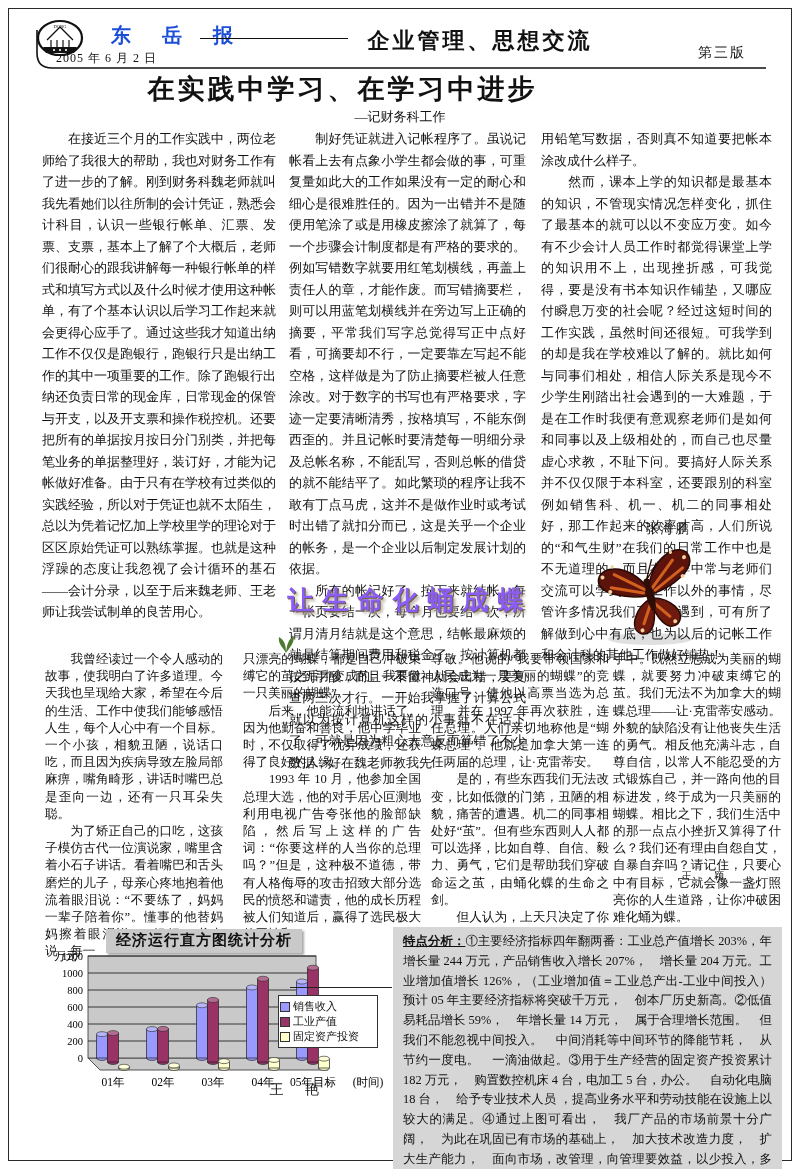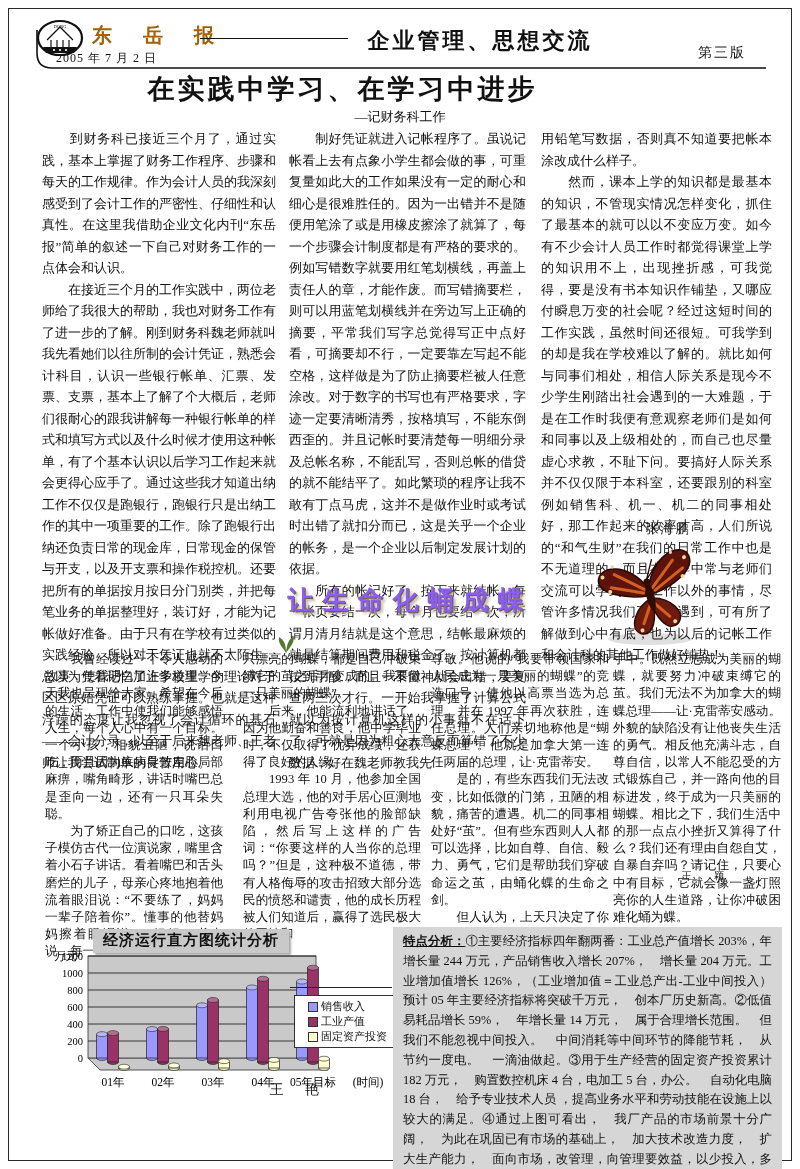--- a/index.html
+++ b/index.html
@@ -1,21 +1,21 @@
 <!DOCTYPE html>
 <html><head>
 <meta charset="utf-8">
 <style>
   html,body{margin:0;padding:0;background:#9a9a9a;}
   #page{position:relative;width:800px;height:1169px;margin:0 auto;background:#ffffff;
         font-family:"Liberation Serif","DejaVu Serif",serif;color:#111;overflow:hidden;}
   .abs{position:absolute;}
   .frame{left:8px;top:8px;width:782px;height:1151px;border:1px solid #2a2a2a;}
   
-  .masthead{left:92px;top:22px;font-size:20px;font-weight:bold;color:#a16207;letter-spacing:13px;white-space:nowrap;}
+  .masthead{left:111px;top:22px;font-size:20px;font-weight:bold;color:#1d4ed8;letter-spacing:13px;white-space:nowrap;}
   .mast-dash{left:200px;top:38px;width:148px;height:1px;background:#111;}
   .date{left:56px;top:50px;font-size:12px;letter-spacing:1px;}
   .section-title{left:0;top:26px;width:960px;text-align:center;font-size:22px;font-weight:600;letter-spacing:3px;}
   .edition{left:698px;top:44px;font-size:14px;letter-spacing:2px;}
   
   .a1-title{left:0;top:71px;width:685px;text-align:center;font-family:"Liberation Sans","DejaVu Sans",sans-serif;
             font-weight:bold;font-size:27px;letter-spacing:3px;}
   .a1-sub{left:0;top:108px;width:800px;text-align:center;font-size:13px;}
   .col{position:absolute;text-align:justify;}
   .col p.para{margin:0;}
@@ -28,24 +28,24 @@
   .a2-title{left:220px;top:583px;width:380px;text-align:center;font-size:26px;font-weight:bold;
             color:#8b5cf6;letter-spacing:9px;white-space:nowrap;
             text-shadow:1px 1px 0 #6f5f40, 3px 3px 3px #b9b2a4;}
   .a2col{font-size:12.6px;line-height:17.2px;}
   #a2c1{left:45px;top:651px;width:178px;}
   #a2c2{left:243px;top:651px;width:178px;}
   #a2c3{left:431px;top:651px;width:178px;}
   #a2c4{left:613px;top:651px;width:168px;}
   .a2-sign{left:648px;top:869px;width:120px;text-align:center;font-size:10px;letter-spacing:10px;}
   
-  .chart-title{left:93px;top:929px;background:#c9c9c9;padding:2px 10px 3px 10px;font-weight:bold;
+  .chart-title{left:106px;top:929px;background:#c9c9c9;padding:2px 10px 3px 10px;font-weight:bold;
                font-size:15px;letter-spacing:1px;box-shadow:2px 2px 2px #aaa;}
   .chart-wrap{left:52px;top:948px;width:340px;height:162px;}
-  .legend{left:294px;top:995px;width:96px;background:#fff;border:1px solid #333;padding:3px 13px;
+  .legend{left:278px;top:995px;width:96px;background:#fff;border:1px solid #333;padding:3px 1px;
           font-size:11px;line-height:15px;}
   .lg-item{display:flex;align-items:center;white-space:nowrap;overflow:hidden;}
   .lg-item .sw{display:inline-block;width:8px;height:8px;border:1px solid #333;margin-right:3px;flex:0 0 auto;}
   .rule-sm{left:290px;top:987px;width:102px;height:1px;background:#222;}
   .chart-sign{left:198px;top:1081px;width:130px;text-align:right;font-size:14px;letter-spacing:9px;}
   
   .analysis{left:393px;top:927px;width:369px;background:#d6d6d6;padding:5px 10px 8px 10px;
             font-size:12.4px;line-height:19.8px;text-align:justify;}
   .analysis .lead{font-weight:bold;font-family:"Liberation Sans","DejaVu Sans",sans-serif;text-decoration:underline;}
   svg text{font-family:"Liberation Serif","DejaVu Serif",serif;}
@@ -64,31 +64,30 @@
     <line x1="23" y1="22" x2="23" y2="29" stroke="#111" stroke-width="1.2"></line>
     <line x1="29" y1="22" x2="29" y2="29" stroke="#111" stroke-width="1.2"></line>
     <line x1="35" y1="22" x2="35" y2="29" stroke="#111" stroke-width="1.2"></line>
     <path d="M 9 29 H 43 L 40 35 H 12 Z" fill="#111"></path>
     <circle cx="20" cy="32" r="1.1" fill="#fff"></circle>
       <circle cx="26" cy="32" r="1.1" fill="#fff"></circle>
       <circle cx="32" cy="32" r="1.1" fill="#fff"></circle>
   </svg>
   <div class="abs masthead">东 岳 报</div>
   <div class="abs mast-dash"></div>
-  <div class="abs date">2005 年 7 月 2 日</div>
+  <div class="abs date">2005 年 6 月 2 日</div>
   <div class="abs section-title">企业管理、思想交流</div>
   <div class="abs edition">第三版</div>
   <svg class="abs" style="left:0;top:0;" width="800" height="80">
     <path d="M 766 68 H 52 Q 37 68 37 53 V 30" fill="none" stroke="#111" stroke-width="1.6"></path>
   </svg>
 
   <div class="abs a1-title">在实践中学习、在学习中进步</div>
   <div class="abs a1-sub">—记财务科工作</div>
   <div id="a1c1" class="col a1col">
-      <p class="para">　　到财务科已接近三个月了，通过实践，基本上掌握了财务工作程序、步骤和每天的工作规律。作为会计人员的我深刻感受到了会计工作的严密性、仔细性和认真性。在这里我借助企业文化内刊“东岳报”简单的叙述一下自己对财务工作的一点体会和认识。</p>
       <p class="para">　　在接近三个月的工作实践中，两位老师给了我很大的帮助，我也对财务工作有了进一步的了解。刚到财务科魏老师就叫我先看她们以往所制的会计凭证，熟悉会计科目，认识一些银行帐单、汇票、发票、支票，基本上了解了个大概后，老师们很耐心的跟我讲解每一种银行帐单的样式和填写方式以及什么时候才使用这种帐单，有了个基本认识以后学习工作起来就会更得心应手了。通过这些我才知道出纳工作不仅仅是跑银行，跑银行只是出纳工作的其中一项重要的工作。除了跑银行出纳还负责日常的现金库，日常现金的保管与开支，以及开支票和操作税控机。还要把所有的单据按月按日分门别类，并把每笔业务的单据整理好，装订好，才能为记帐做好准备。由于只有在学校有过类似的实践经验，所以对于凭证也就不太陌生，总以为凭着记忆加上学校里学的理论对于区区原始凭证可以熟练掌握。也就是这种浮躁的态度让我忽视了会计循环的基石——会计分录，以至于后来魏老师、王老师让我尝试制单的良苦用心。</p>
     </div>
   <div id="a1c2" class="col a1col">
       <p class="para">　　制好凭证就进入记帐程序了。虽说记帐看上去有点象小学生都会做的事，可重复量如此大的工作如果没有一定的耐心和细心是很难胜任的。因为一出错并不是随便用笔涂了或是用橡皮擦涂了就算了，每一个步骤会计制度都是有严格的要求的。例如写错数字就要用红笔划横线，再盖上责任人的章，才能作废。而写错摘要栏，则可以用蓝笔划横线并在旁边写上正确的摘要，平常我们写字总觉得写正中点好看，可摘要却不行，一定要靠左写起不能空格，这样做是为了防止摘要栏被人任意涂改。对于数字的书写也有严格要求，字迹一定要清晰清秀，按格填写，不能东倒西歪的。并且记帐时要清楚每一明细分录及总帐名称，不能乱写，否则总帐的借贷的就不能结平了。如此繁琐的程序让我不敢有丁点马虎，这并不是做作业时或考试时出错了就扣分而已，这是关乎一个企业的帐务，是一个企业以后制定发展计划的依据。</p>
       <p class="para">　　所有的帐记好了，按下来就结帐，每一帐页要结一次，每个月也要结一次，所谓月清月结就是这个意思，结帐最麻烦的就是结算期间费用和税金了，按计算机都按到手酸，而且一不留神就会出错，要复查两三次才行。一开始我掌握了计算公式就以为按计算机这样的小事就不在话下了，可就是因为粗心大意反而算错了不少数据，好在魏老师教我先</p>
     </div>
   <div id="a1c3" class="col a1col">
       <p class="para">用铅笔写数据，否则真不知道要把帐本涂改成什么样子。</p>
       <p class="para">　　然而，课本上学的知识都是最基本的知识，不管现实情况怎样变化，抓住了最基本的就可以以不变应万变。如今有不少会计人员工作时都觉得课堂上学的知识用不上，出现挫折感，可我觉得，要是没有书本知识作铺垫，又哪应付瞬息万变的社会呢？经过这短时间的工作实践，虽然时间还很短。可我学到的却是我在学校难以了解的。就比如何与同事们相处，相信人际关系是现今不少学生刚踏出社会遇到的一大难题，于是在工作时我便有意观察老师们是如何和同事以及上级相处的，而自己也尽量虚心求教，不耻下问。要搞好人际关系并不仅仅限于本科室，还要跟别的科室例如销售科、机一、机二的同事相处好，那工作起来的效率才高，人们所说的“和气生财”在我们的日常工作中也是不无道理的。而且在工作中常与老师们交流可以学到不少工作以外的事情，尽管许多情况我们不一定遇到，可有所了解做到心中有底，也为以后的记帐工作和会计科的其他工作做好铺垫！</p>
     </div>

